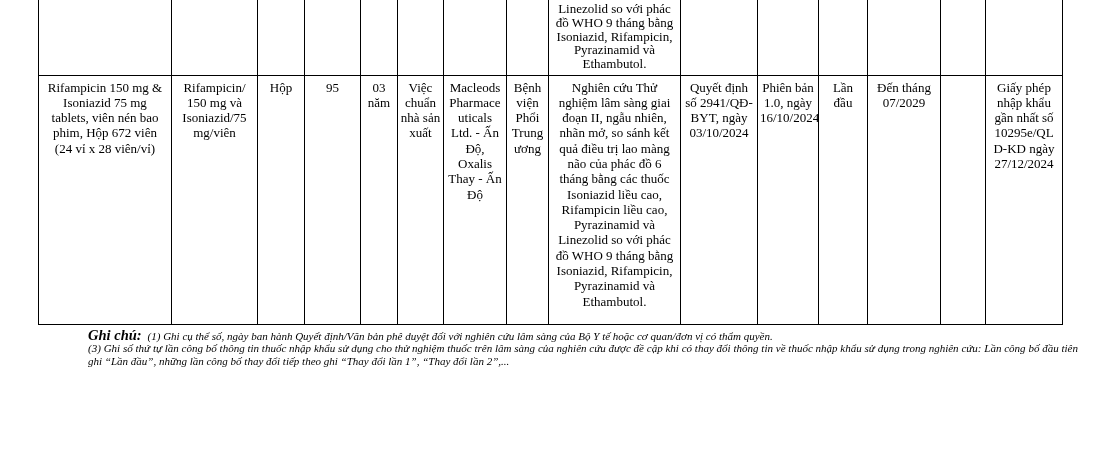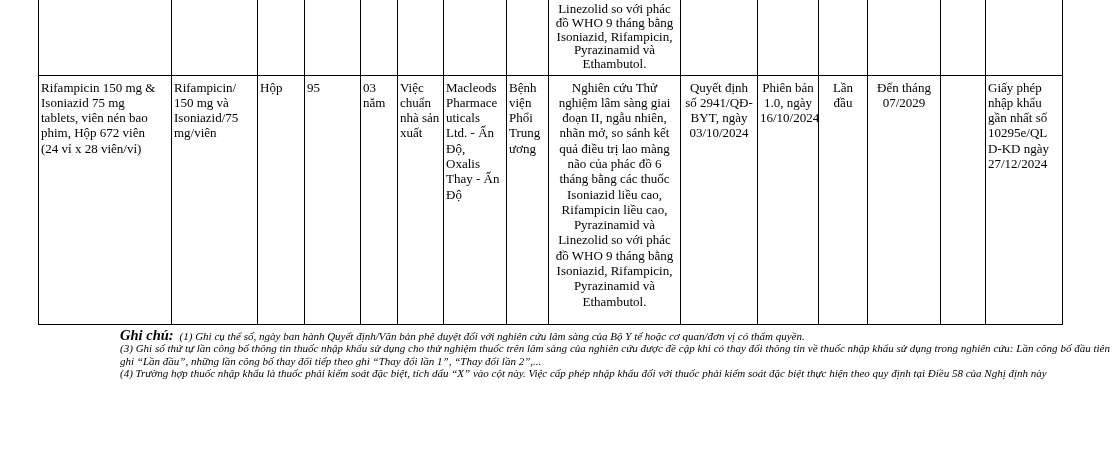--- a/index.html
+++ b/index.html
@@ -33,31 +33,30 @@
     overflow: hidden;
   }
   
   .doc-table tr.row-cont td {
     border-top: 0;
     line-height: 13.8px;
     padding-top: 2px;
   }
   .doc-table tr.row-cont { height: 75px; }
   .doc-table tr.row-main { height: 249px; }
-  .doc-table td.ctr { }
+  .doc-table td.ctr { text-align: center; }
   .doc-table td.lft { text-align: center; }
   .footnotes {
     position: absolute;
     left: 88px;
     top: 329px;
     width: 990px;
     font-style: italic;
     font-size: 11px;
     line-height: 12.4px;
-    margin-left: 32px;
   }
   .footnotes p { margin: 0; padding: 0; }
   .fn-label {
     font-weight: bold;
     font-style: italic;
     font-size: 14.5px;
     margin-right: 6px;
   }
   .fn-indent-a { margin-left: 62px; }
   .fn-indent-b { margin-left: 52px; }
@@ -170,14 +169,13 @@
 10295e/QL
 D-KD ngày
 27/12/2024</td>
   </tr>
 </tbody>
   </table>
 
 <div class="footnotes">
   <p><span class="fn-label">Ghi chú:</span><span>(1) Ghi cụ thể số, ngày ban hành Quyết định/Văn bản phê duyệt đối với nghiên cứu lâm sàng của Bộ Y tế hoặc cơ quan/đơn vị có thẩm quyền.</span></p>
   <p class="fn-indent-b fn-justify">(3) Ghi số thứ tự lần công bố thông tin thuốc nhập khẩu sử dụng cho thử nghiệm thuốc trên lâm sàng của nghiên cứu được đề cập khi có thay đổi thông tin về thuốc nhập khẩu sử dụng trong nghiên cứu: Lần công bố đầu tiên ghi “Lần đầu”, những lần công bố thay đổi tiếp theo ghi “Thay đổi lần 1”, “Thay đổi lần 2”,...</p>
-  <p class="fn-indent-b">(4) Trường hợp thuốc nhập khẩu là thuốc phải kiểm soát đặc biệt, tích dấu “X” vào cột này. Việc cấp phép nhập khẩu đối với thuốc phải kiểm soát đặc biệt thực hiện theo quy định tại Điều 58 của Nghị định này</p>
 </div>
 
 </body></html>

